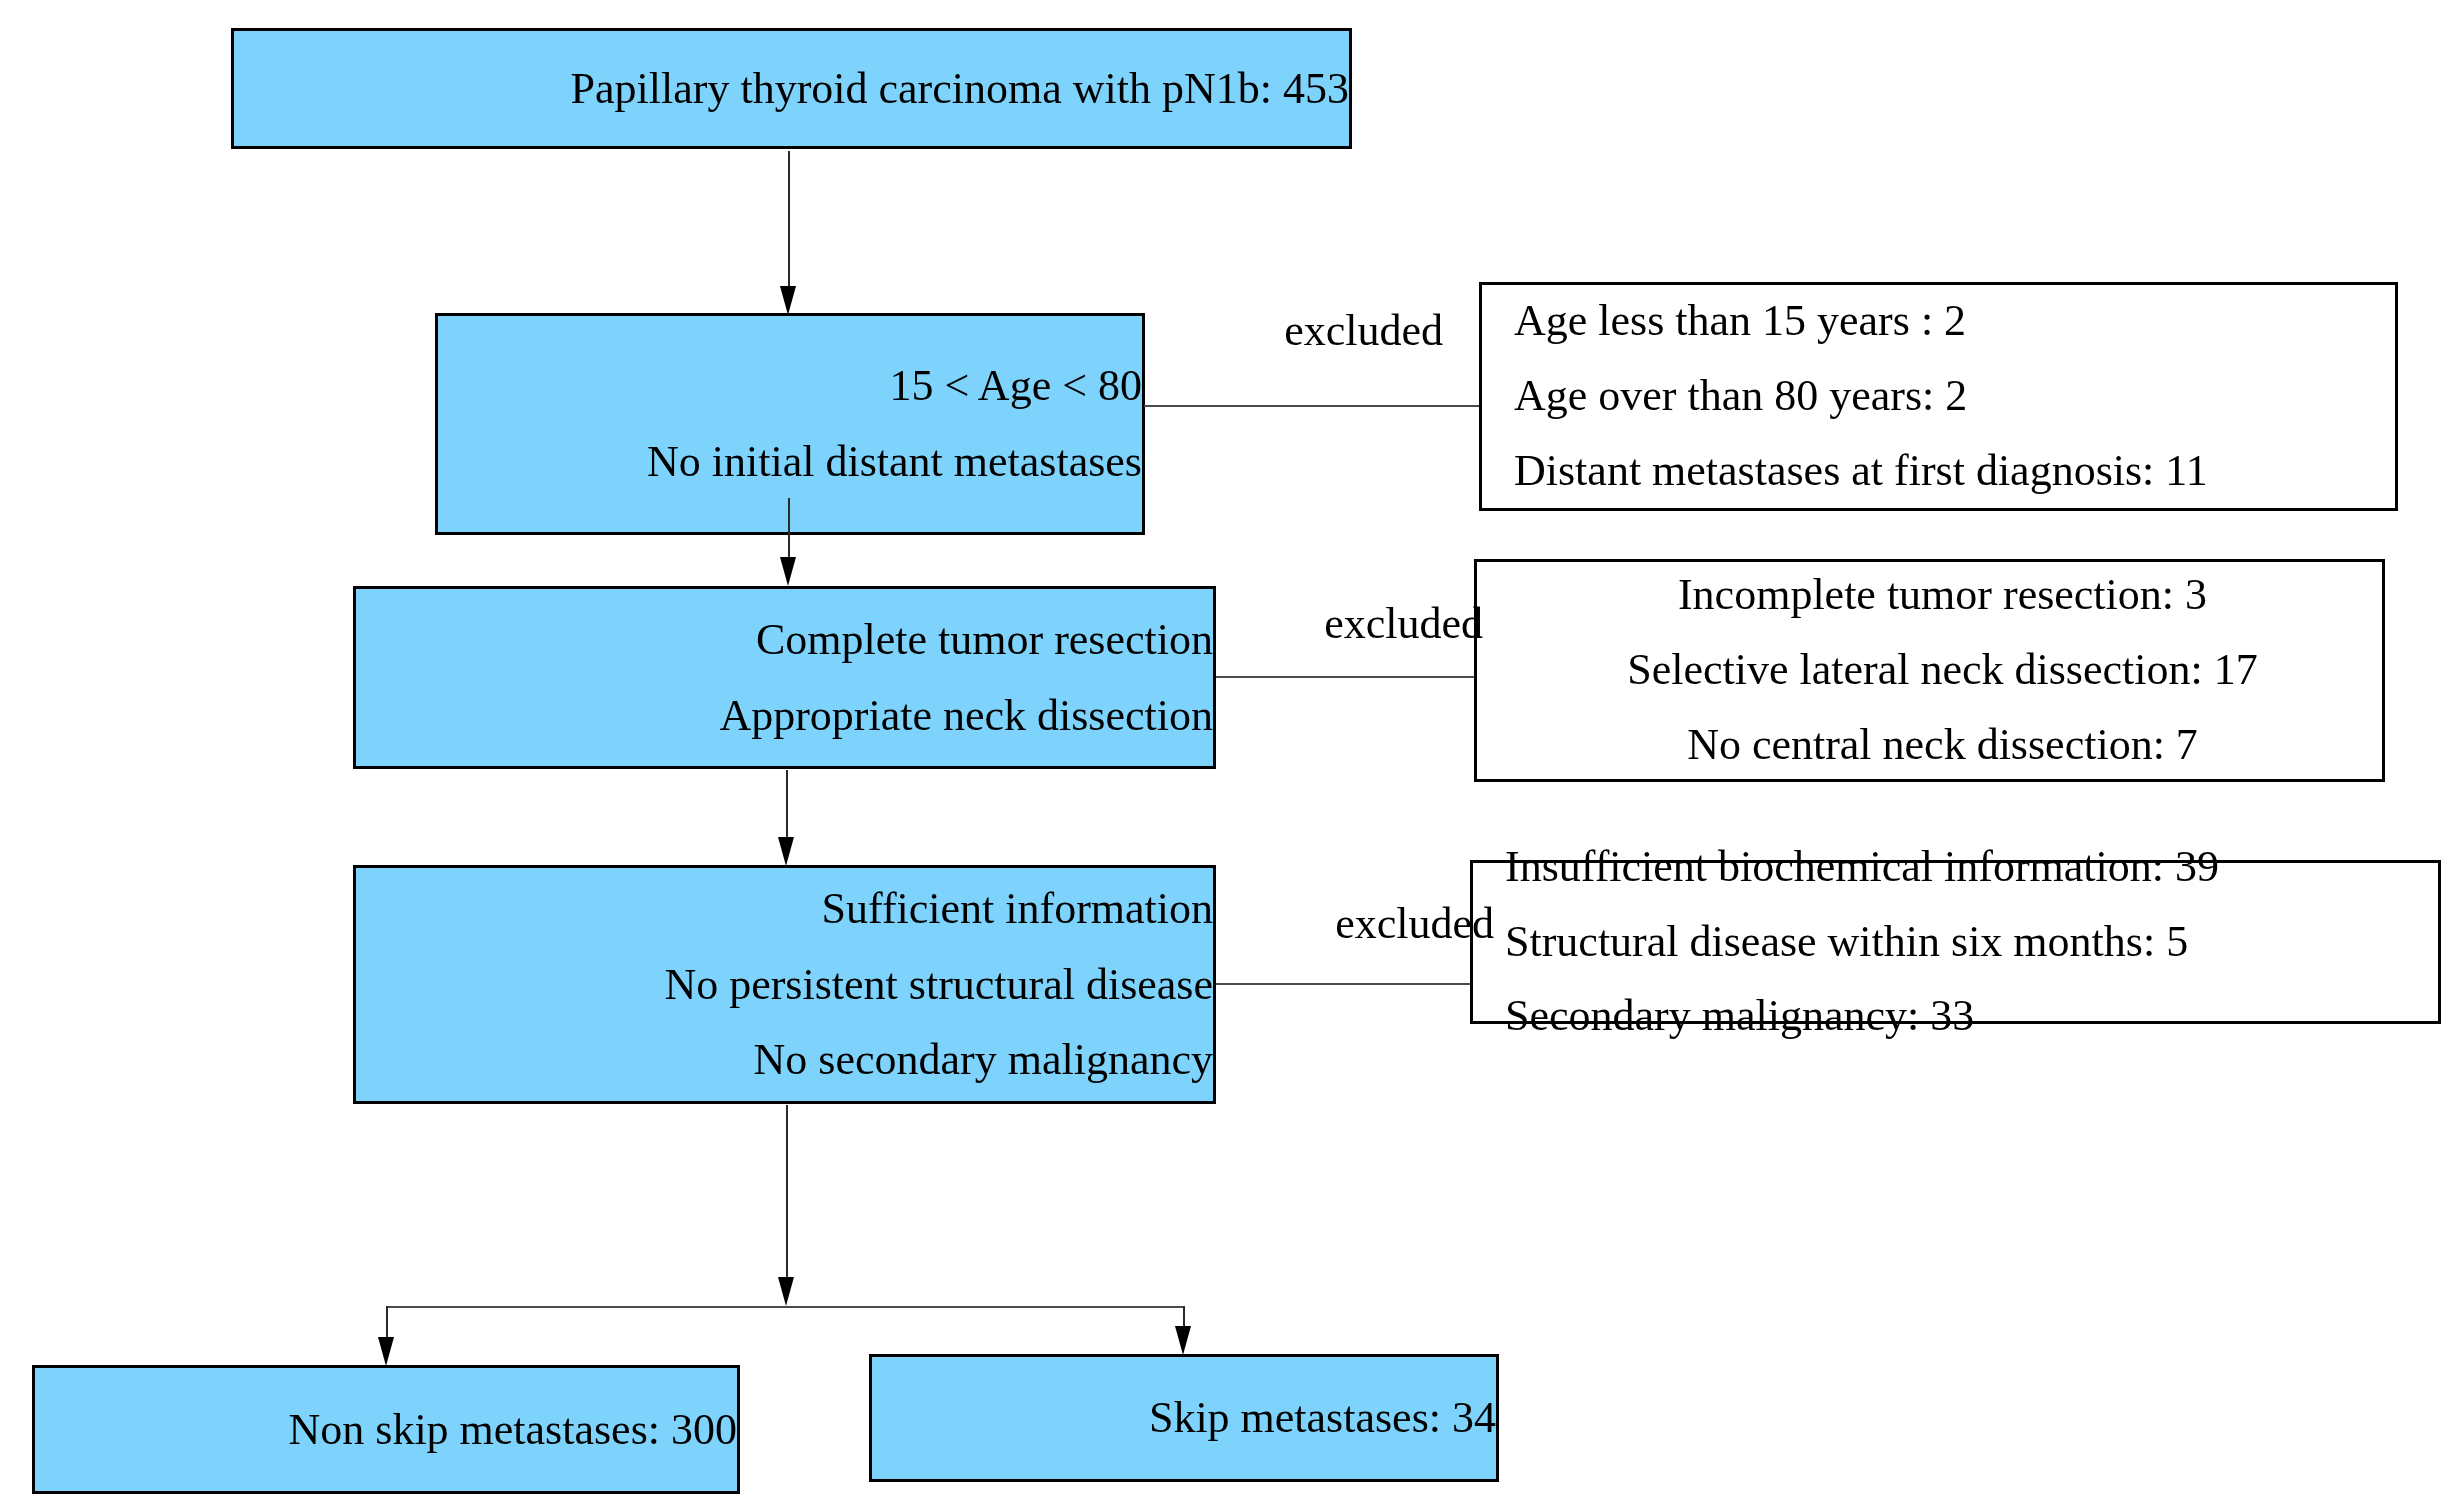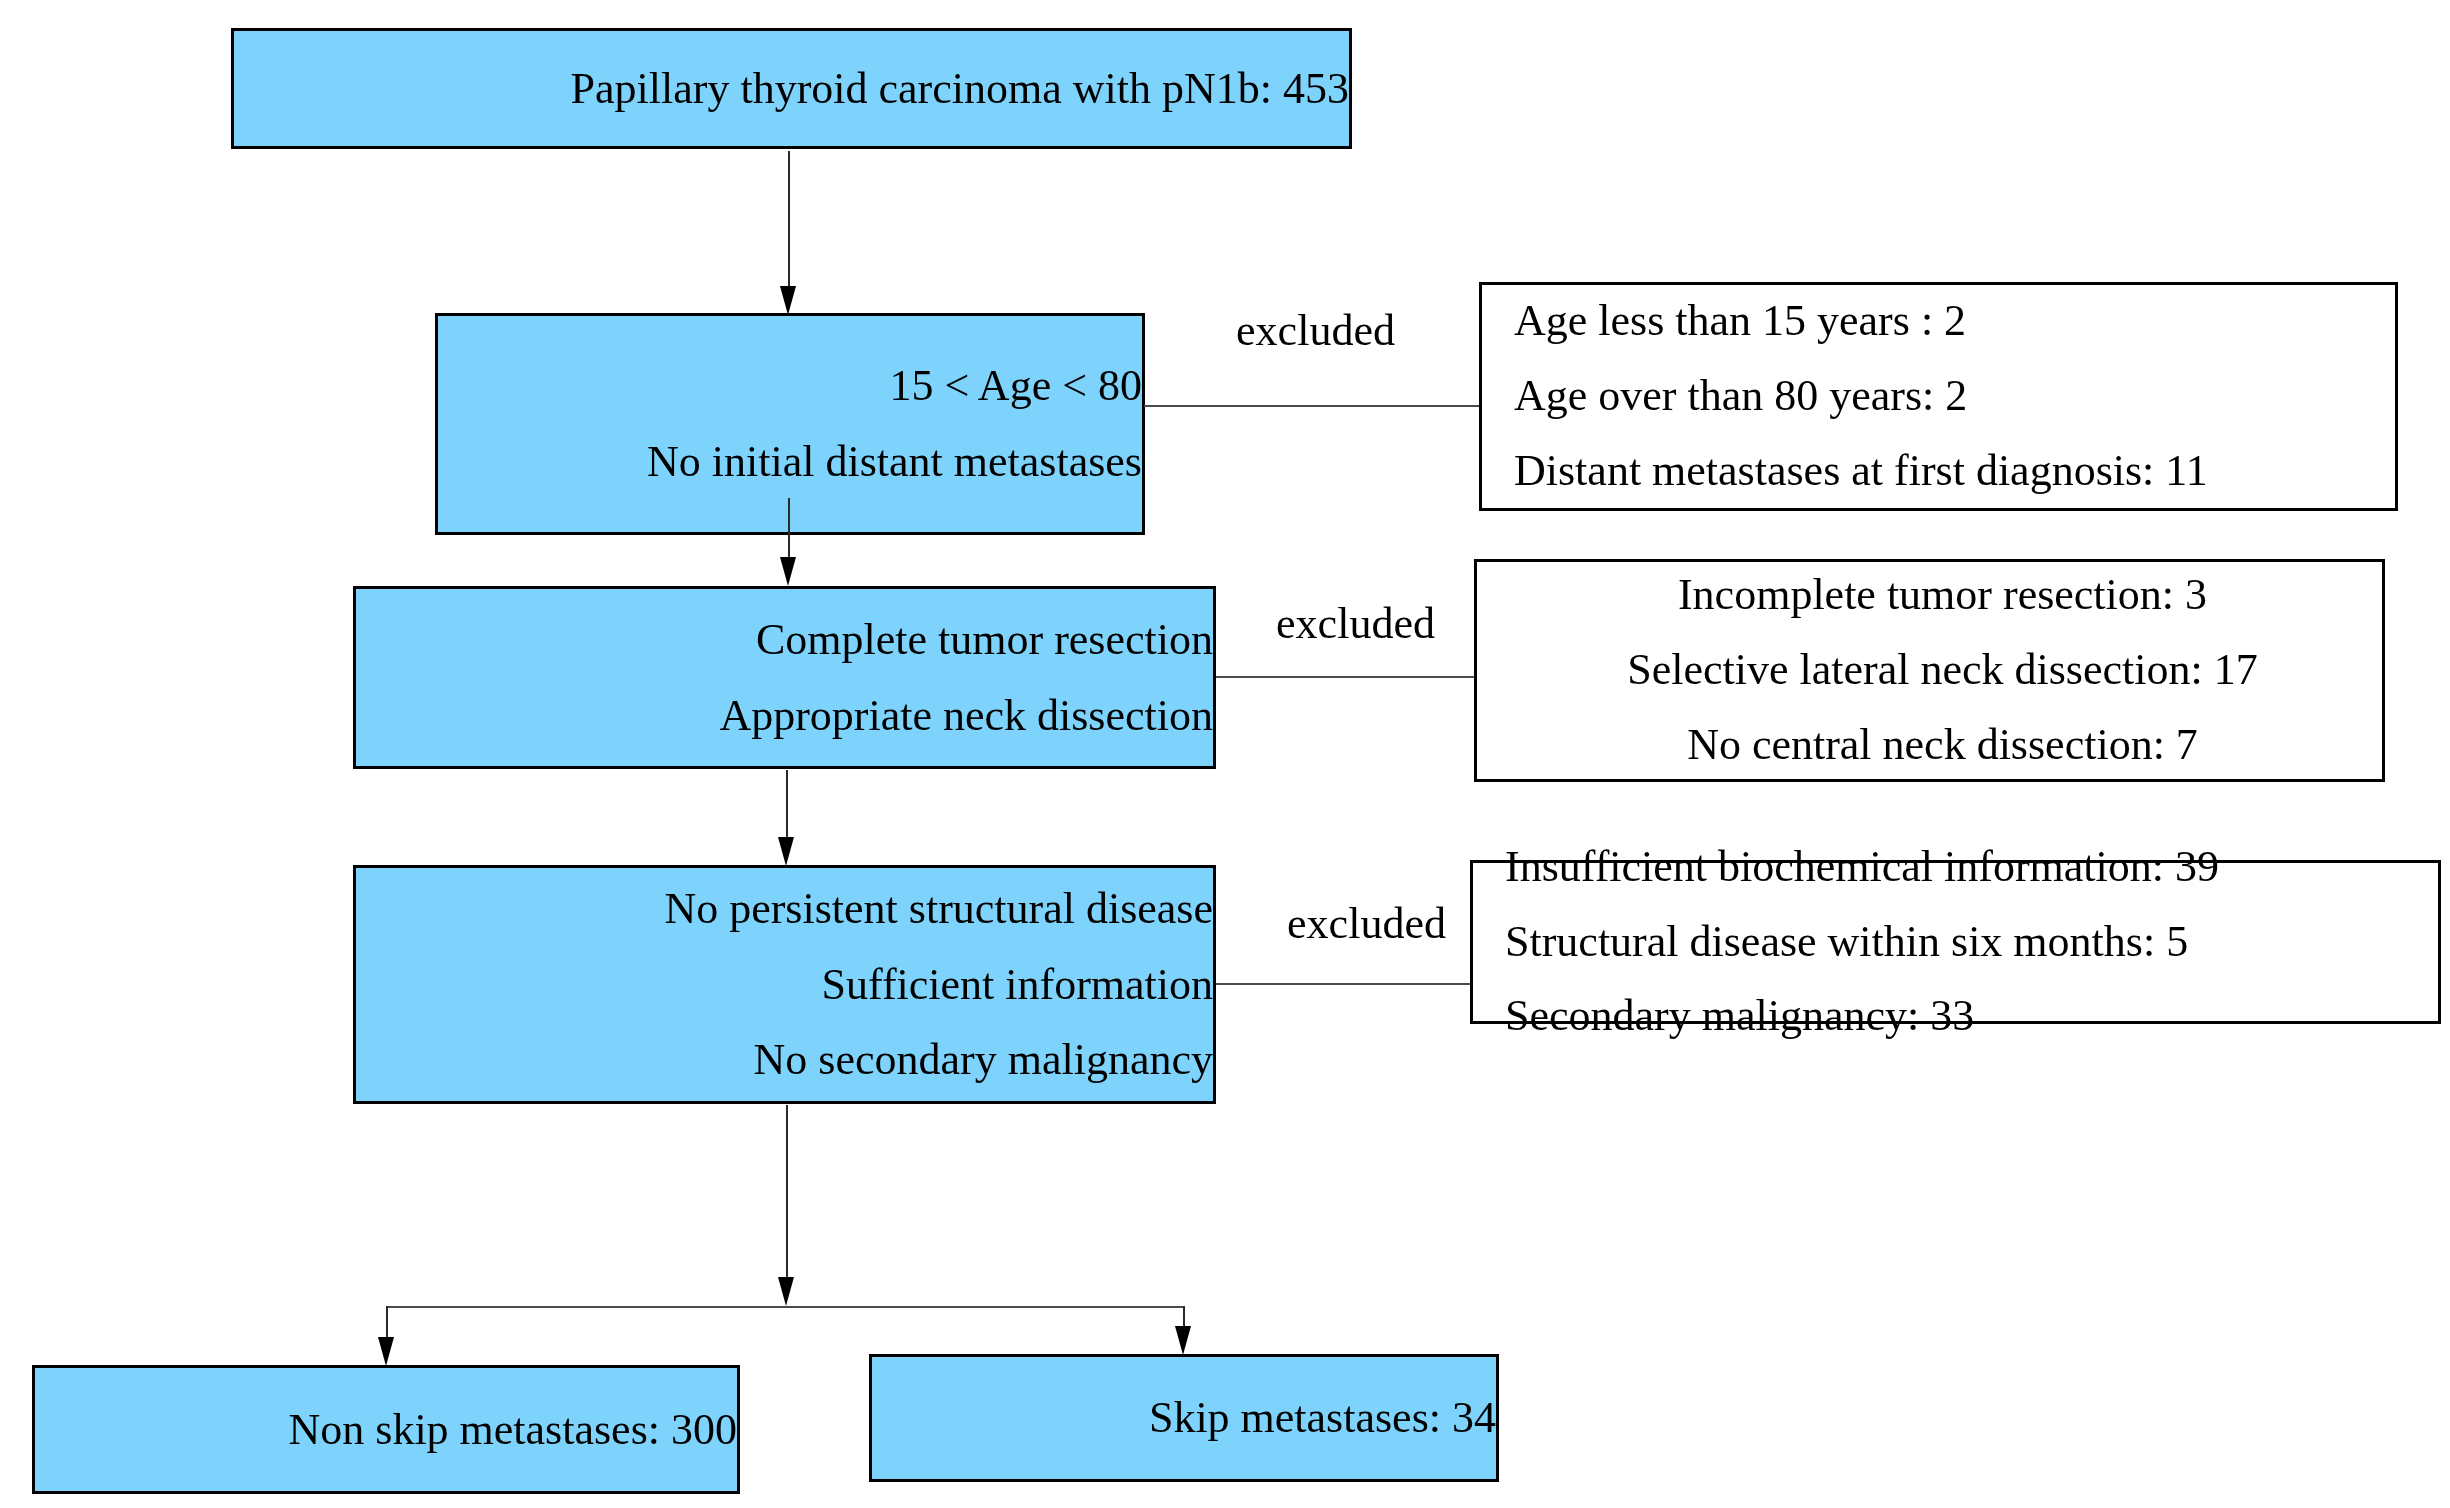--- a/index.html
+++ b/index.html
@@ -12,21 +12,21 @@
     display:flex;flex-direction:column;align-items:flex-end;justify-content:center;
     text-align:center;font-size:44px;line-height:1.72;box-sizing:border-box;
   }
   .exbox{
     position:absolute;border:3.2px solid #000000;background:#ffffff;
     display:flex;flex-direction:column;justify-content:center;
     text-align:left;font-size:44px;line-height:1.7;
     padding-left:32px;padding-right:6px;box-sizing:border-box;
   }
   .exlabel{
-    position:absolute;font-size:44px;width:255px;text-align:center;line-height:1.1;
+    position:absolute;font-size:44px;width:255px;text-align:right;line-height:1.1;
   }
   .vline{position:absolute;width:2.4px;background:#2a2a2a;}
   .hline{position:absolute;height:2.4px;background:#4a4a4a;}
   .arrow{
     position:absolute;width:0;height:0;
     border-left:8.8px solid transparent;border-right:8.8px solid transparent;
     border-top:29px solid #000000;
   }
   .tline{display:block;}
 </style>
@@ -43,22 +43,22 @@
     <span class="tline">15 &lt; Age &lt; 80</span>
     <span class="tline">No initial distant metastases</span>
   </div>
 
   <div class="node" style="left:353px;top:586px;width:863px;height:183px;">
     <span class="tline">Complete tumor resection</span>
     <span class="tline">Appropriate neck dissection</span>
   </div>
 
   <div class="node" style="left:353px;top:865px;width:863px;height:239px;">
+    <span class="tline">Sufficient information</span>
     <span class="tline">No persistent structural disease</span>
-    <span class="tline">Sufficient information</span>
     <span class="tline">No secondary malignancy</span>
   </div>
 
   <div class="node" style="left:32px;top:1365px;width:708px;height:129px;">
     <span class="tline">Non skip metastases: 300</span>
   </div>
 
   <div class="node" style="left:869px;top:1354px;width:630px;height:128px;">
     <span class="tline">Skip metastases: 34</span>
   </div>

